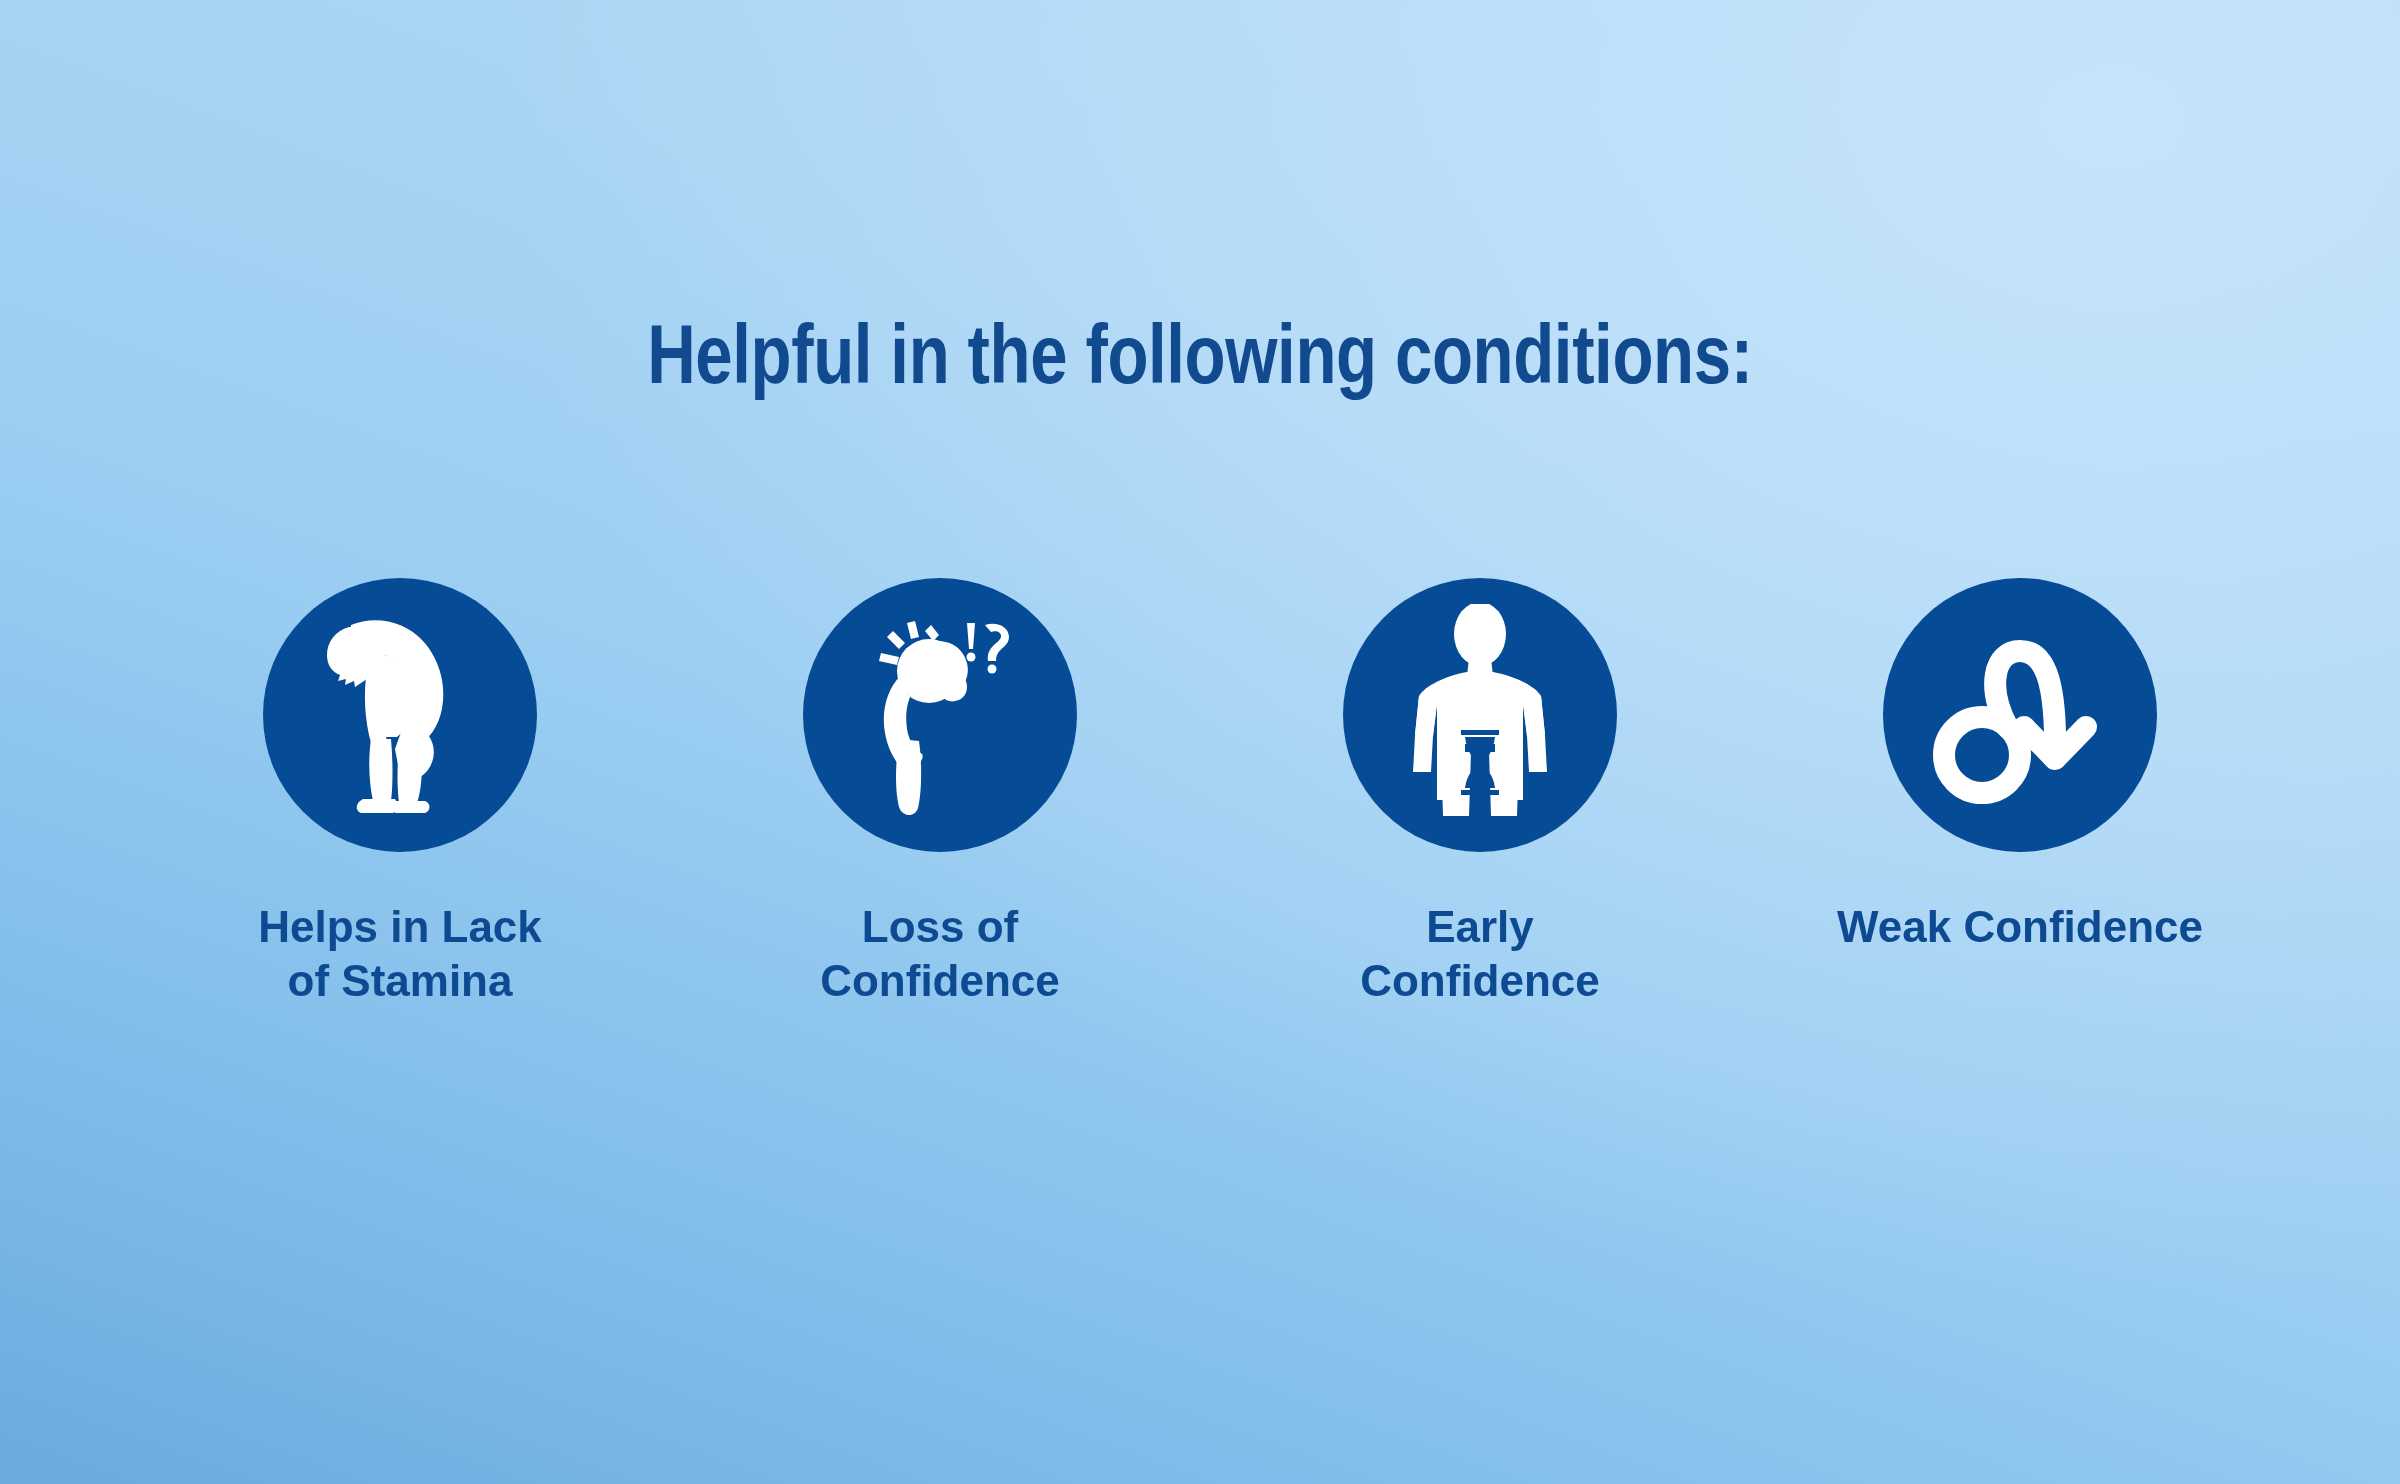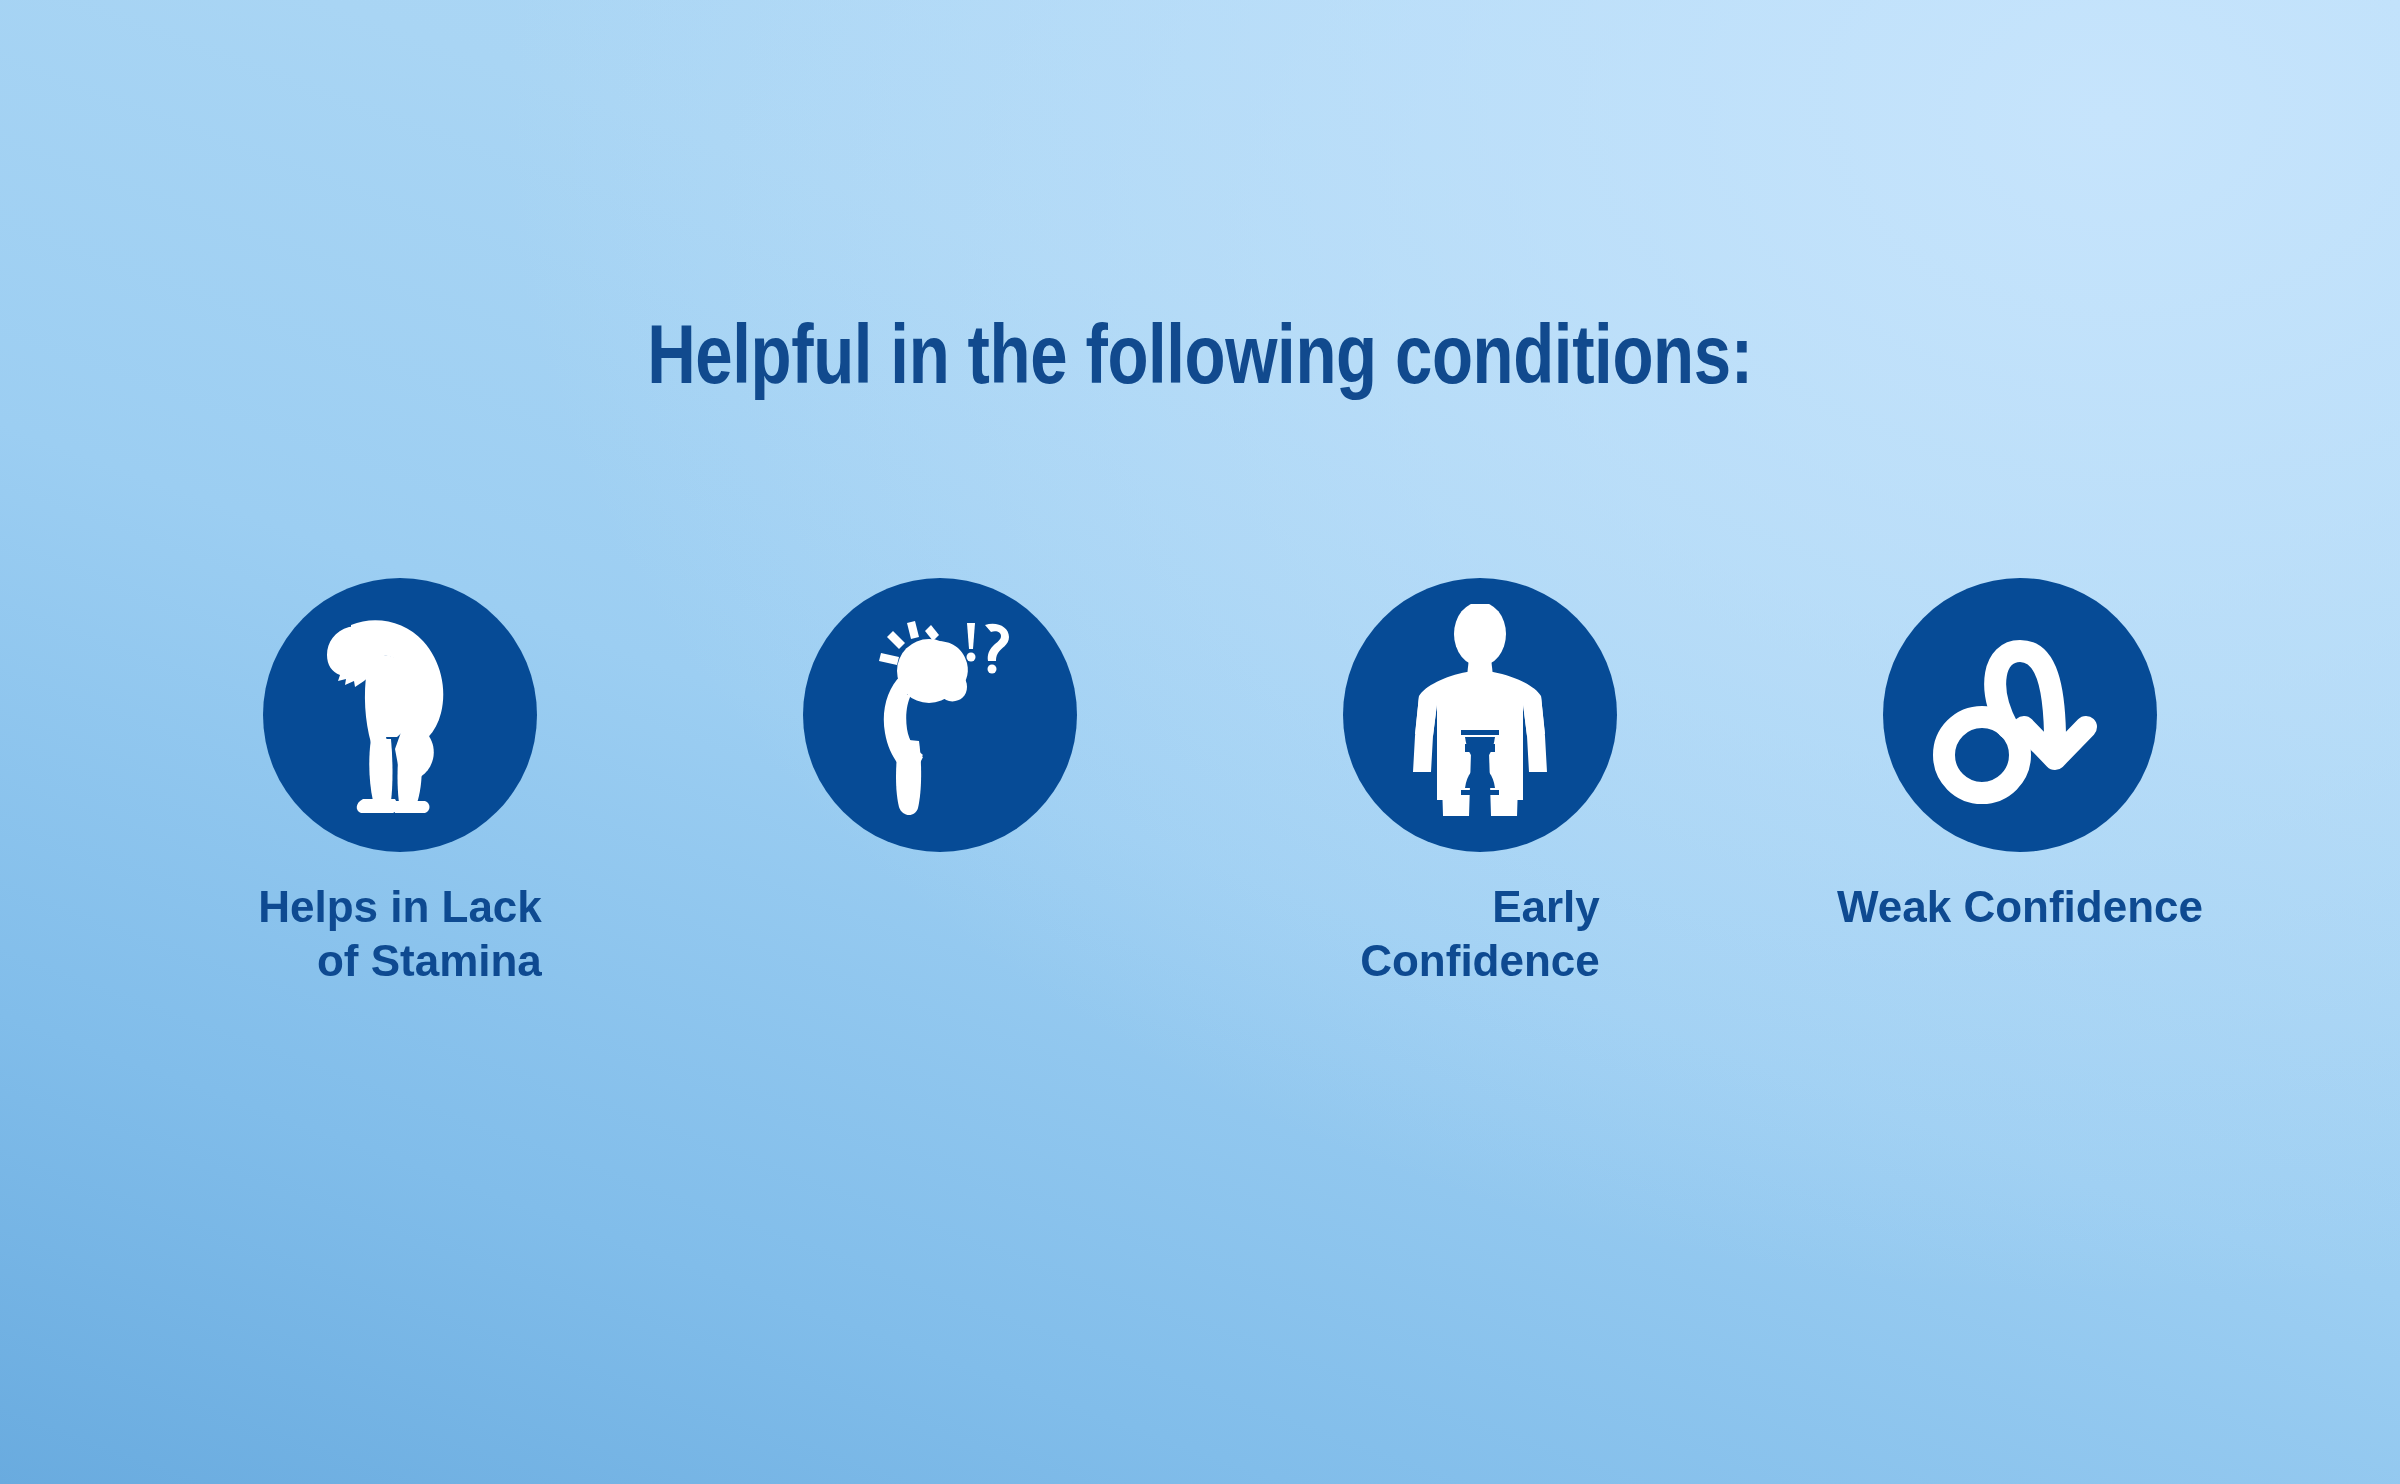--- a/index.html
+++ b/index.html
@@ -71,27 +71,27 @@
     background: #064b96;
     display: flex;
     align-items: center;
     justify-content: center;
     flex: 0 0 auto;
   }
 
   .icon-circle svg { display:block; }
 
   .card-label {
-    margin-top: 28px;
+    margin-top: 48px;
     font-family: "Liberation Sans", sans-serif;
     font-weight: 700;
     font-size: 44px;
     line-height: 1.22;
     color: #0e4a91;
-    text-align: right;
+    text-align: center;
     white-space: pre-line;
   }
 </style>
 </head>
 <body>
 
 <div class="slide">
 
   <div class="title-wrap">
     <h1 class="title">Helpful in the following conditions:</h1>
@@ -182,20 +182,22 @@
               <path d="M50 86 C44 104 44 124 50 140
                        C54 152 62 160 70 164 L78 148
                        C70 142 64 132 62 120 C60 106 62 94 66 86 Z"></path>
 
               <path d="M54 130 C50 156 50 182 54 198
                        C57 208 70 209 73 199 C77 182 77 154 74 132 Z"></path>
             </g>
           </svg>
         </span>
       </div>
+      <div class="card-label">Loss of
+Confidence</div>
     </div>
 
     <div class="card">
       <div class="icon-circle">
         <span>
           <svg width="190" height="222" viewBox="0 0 190 222" aria-hidden="true">
             <g fill="#ffffff">
 
               <ellipse cx="95" cy="30" rx="26" ry="32"></ellipse>
 

